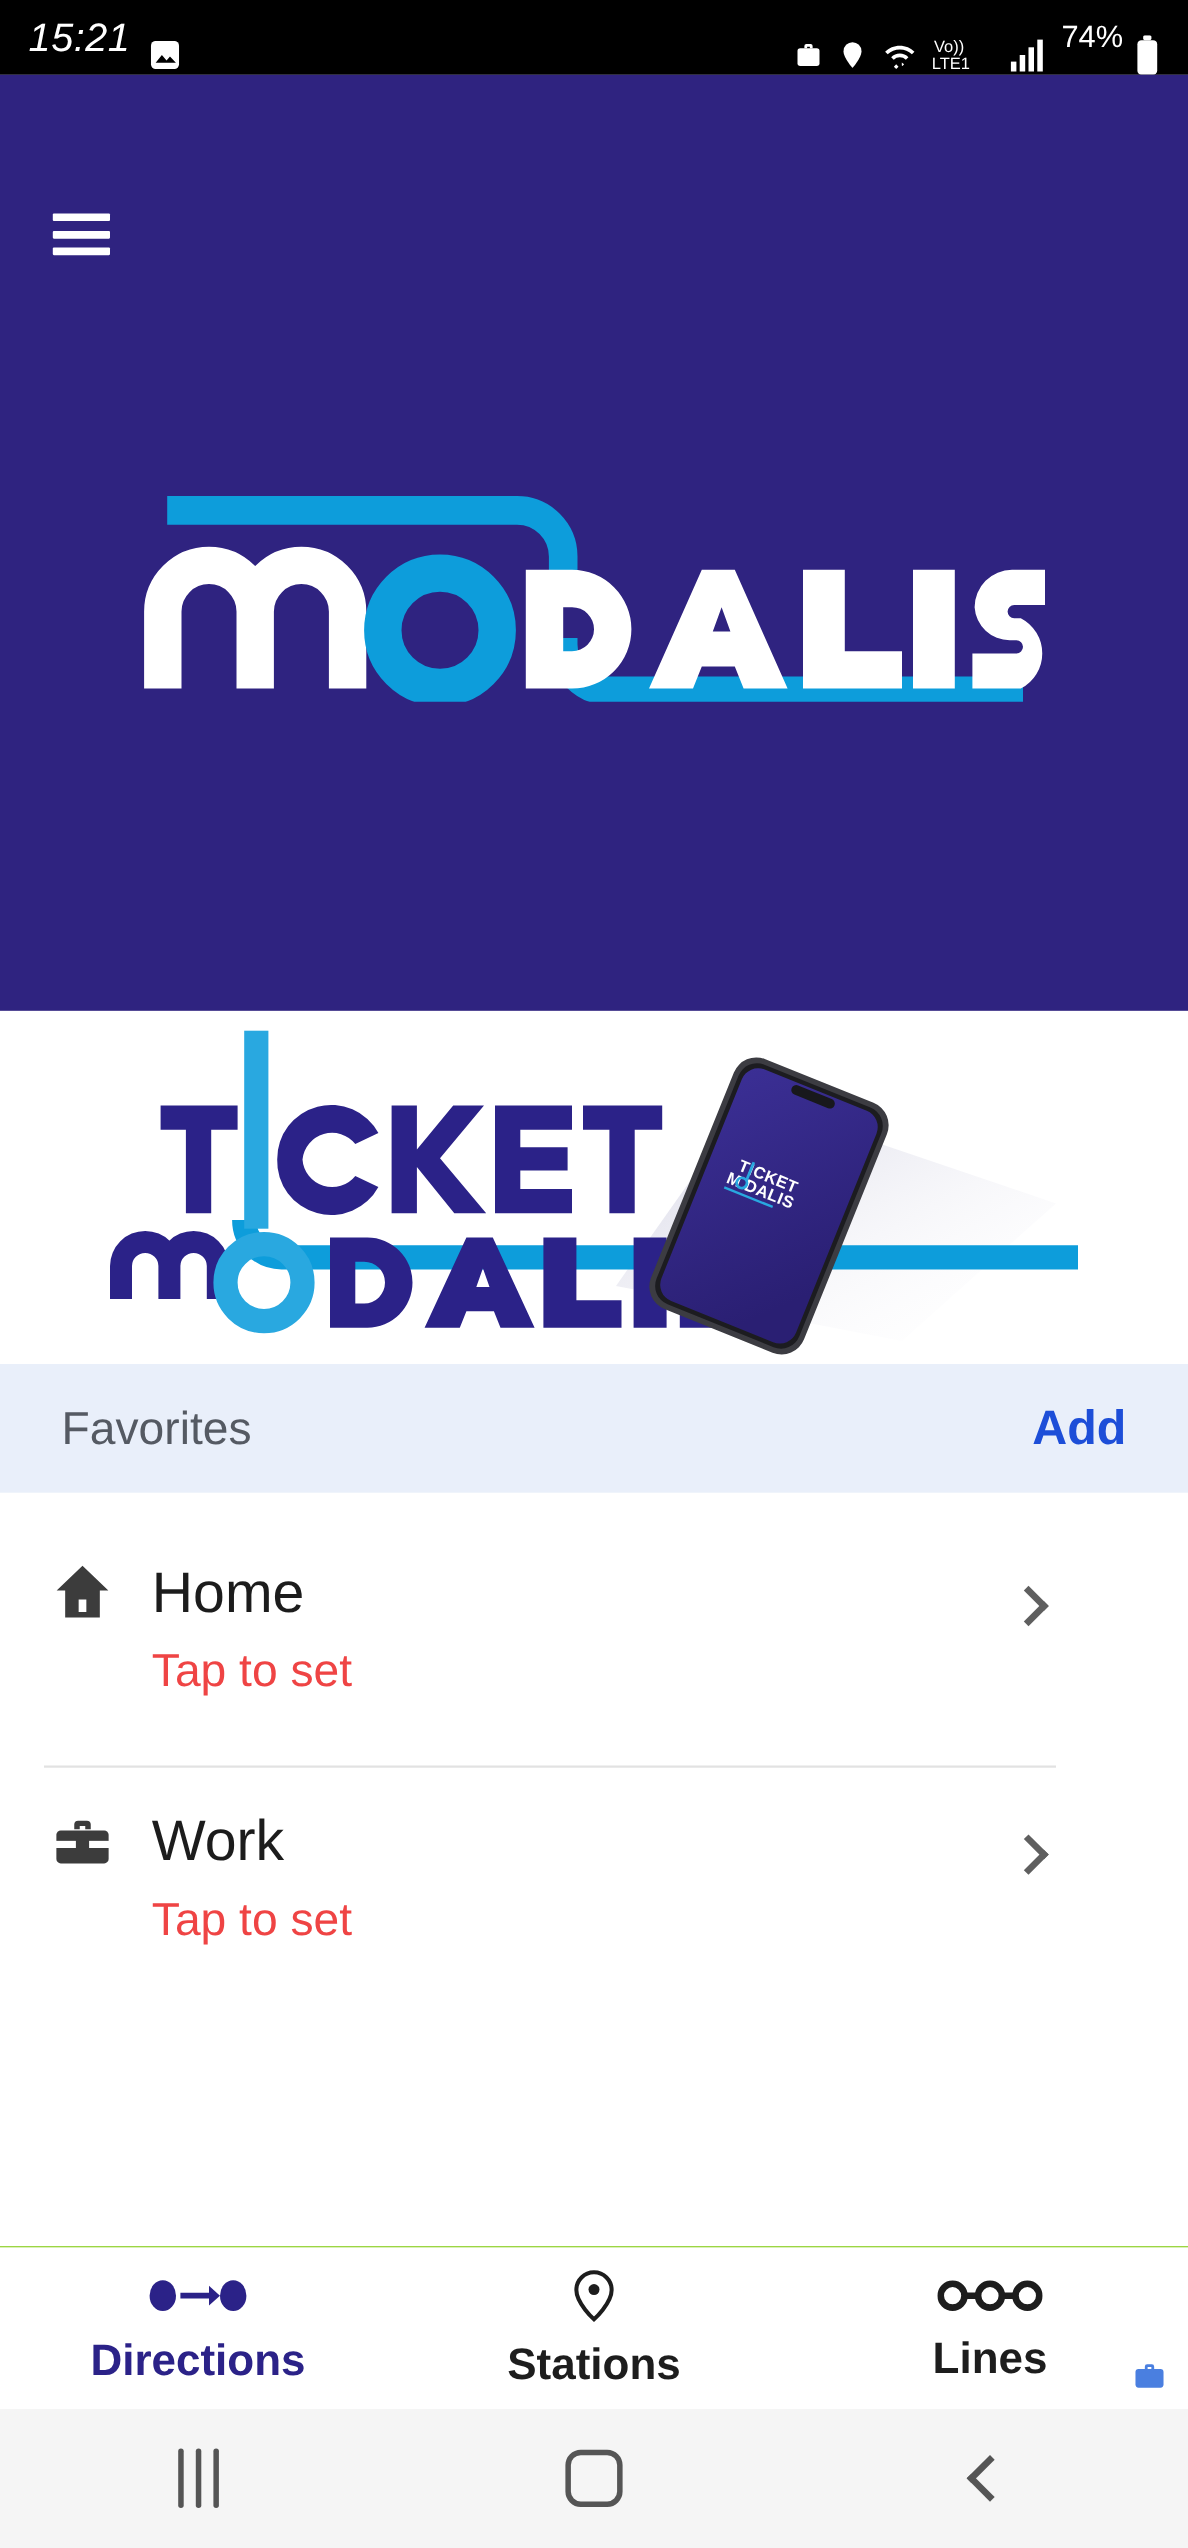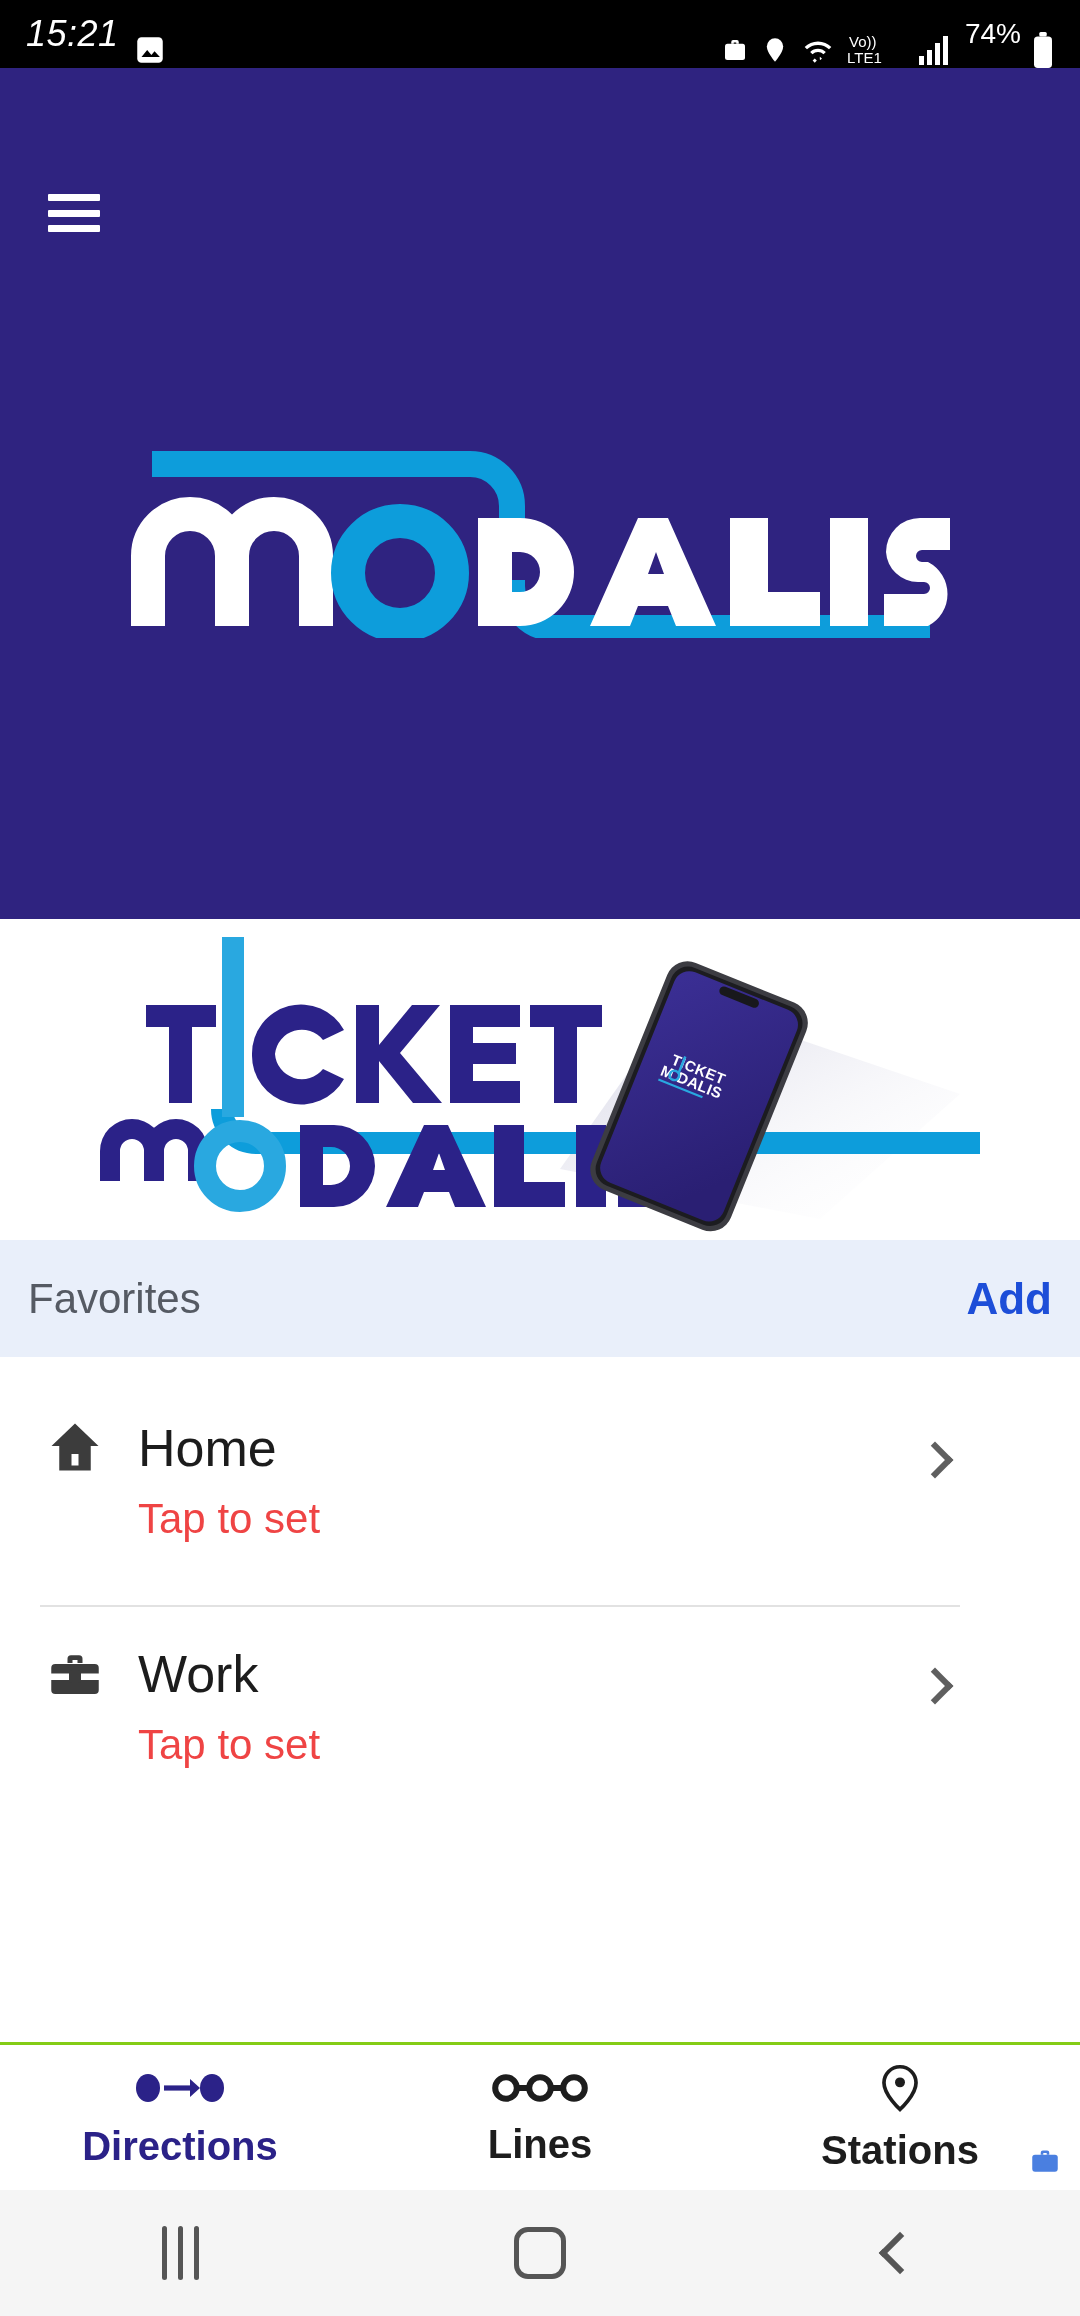--- a/index.html
+++ b/index.html
@@ -63,21 +63,21 @@
   .promo {
     position:absolute; top:919px; left:0; width:1080px; height:345px;
     background:#ffffff; overflow:hidden;
   }
 
   
   .fav-head {
     position:absolute; top:1240px; left:0; width:1080px; height:117px;
     background:#e9effa;
     display:flex; align-items:center; justify-content:space-between;
-    padding:0 28px;
+    padding:0 56px;
   }
   .fav-title { font-size:42px; color:#555a63; font-weight:400; }
   .fav-add { font-size:44px; color:#1d4ed8; font-weight:700; cursor:pointer; }
 
   
   .fav-list { position:absolute; top:1381px; left:0; width:1000px; background:#ffffff; }
   .fav-row { position:relative; height:224px; padding:0 44px; cursor:pointer; }
   .fav-row .row-top { display:flex; align-items:center; height:112px; padding-top:22px; }
   .fav-icon { width:74px; display:flex; align-items:center; justify-content:flex-start; }
   .fav-name { font-size:52px; color:#1c1c1c; font-weight:400; margin-left:20px; }
@@ -86,21 +86,21 @@
     position:absolute; right:52px; top:66px;
     width:26px; height:26px;
     border-top:6px solid #5f5f5f; border-right:6px solid #5f5f5f;
     transform:rotate(45deg);
   }
   .divider { height:2px; background:#e2e2e2; margin:0 40px; }
 
   
   .tabbar {
     position:absolute; bottom:126px; left:0; width:1080px; height:148px;
-    background:#ffffff; border-top:3px solid #84cc16;
+    background:#ffffff; border-top:1px solid #84cc16;
     display:flex; align-items:center;
   }
   .tab {
     flex:1; display:flex; flex-direction:column;
     align-items:center; justify-content:center; gap:10px; cursor:pointer;
   }
   .tab-label { font-size:40px; font-weight:700; }
   .tab.active .tab-label { color:#2b2288; }
   .tab.inactive .tab-label { color:#1d1d1d; }
   .work-badge { position:absolute; right:18px; bottom:8px; }
@@ -309,38 +309,38 @@
           <ellipse cx="39" cy="11" rx="6" ry="7" fill="#2b2288"></ellipse>
           <line x1="15" y1="11" x2="31" y2="11" stroke="#2b2288" stroke-width="2.6"></line>
           <path d="M28 6.5 L33 11 L28 15.5 z" fill="#2b2288"></path>
         </svg>
       </span>
       <span class="tab-label">Directions</span>
     </div>
 
     <div class="tab inactive">
       <span>
+        <svg width="52" height="52" viewBox="0 0 24 24">
+          <path d="M12 2.2a7.4 7.4 0 0 0-7.4 7.4c0 5.6 7.4 12.3 7.4 12.3s7.4-6.7 7.4-12.3A7.4 7.4 0 0 0 12 2.2z" fill="none" stroke="#1d1d1d" stroke-width="1.7"></path>
+          <circle cx="12" cy="9.4" r="2.3" fill="#1d1d1d"></circle>
+        </svg>
+      </span>
+      <span class="tab-label">Stations</span>
+    </div>
+
+    <div class="tab inactive">
+      <span>
         <svg width="96" height="40" viewBox="0 0 48 20">
           <line x1="8" y1="10" x2="40" y2="10" stroke="#1d1d1d" stroke-width="3"></line>
           <circle cx="7" cy="10" r="5.4" fill="#ffffff" stroke="#1d1d1d" stroke-width="3"></circle>
           <circle cx="24" cy="10" r="5.4" fill="#ffffff" stroke="#1d1d1d" stroke-width="3"></circle>
           <circle cx="41" cy="10" r="5.4" fill="#ffffff" stroke="#1d1d1d" stroke-width="3"></circle>
         </svg>
       </span>
       <span class="tab-label">Lines</span>
-    </div>
-
-    <div class="tab inactive">
-      <span>
-        <svg width="52" height="52" viewBox="0 0 24 24">
-          <path d="M12 2.2a7.4 7.4 0 0 0-7.4 7.4c0 5.6 7.4 12.3 7.4 12.3s7.4-6.7 7.4-12.3A7.4 7.4 0 0 0 12 2.2z" fill="none" stroke="#1d1d1d" stroke-width="1.7"></path>
-          <circle cx="12" cy="9.4" r="2.3" fill="#1d1d1d"></circle>
-        </svg>
-      </span>
-      <span class="tab-label">Stations</span>
     </div>
 
     <span class="work-badge">
       <svg width="34" height="34" viewBox="0 0 24 24">
         <rect x="3" y="7.5" width="18" height="12" rx="2" fill="#4a7fe0"></rect>
         <path d="M9 7.5V6A1.5 1.5 0 0 1 10.5 4.5h3A1.5 1.5 0 0 1 15 6v1.5h-1.8V6.3h-2.4v1.2z" fill="#4a7fe0"></path>
       </svg>
     </span>
   </div>
 

